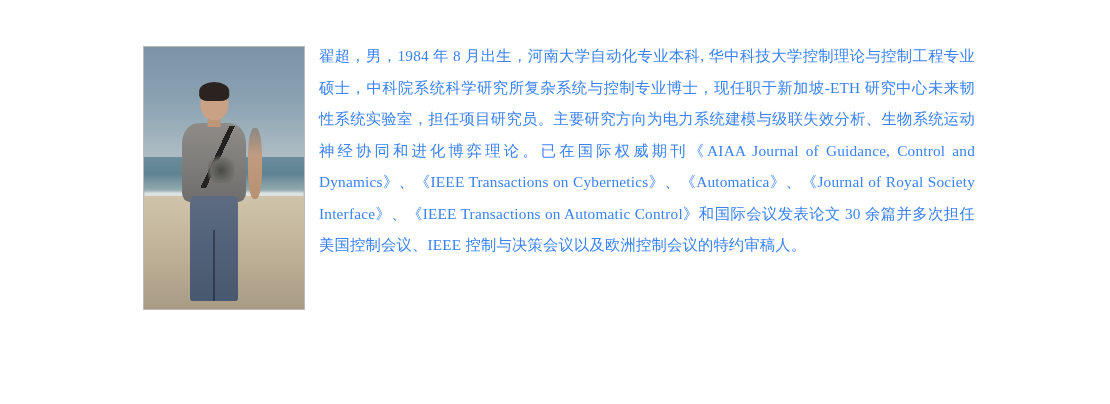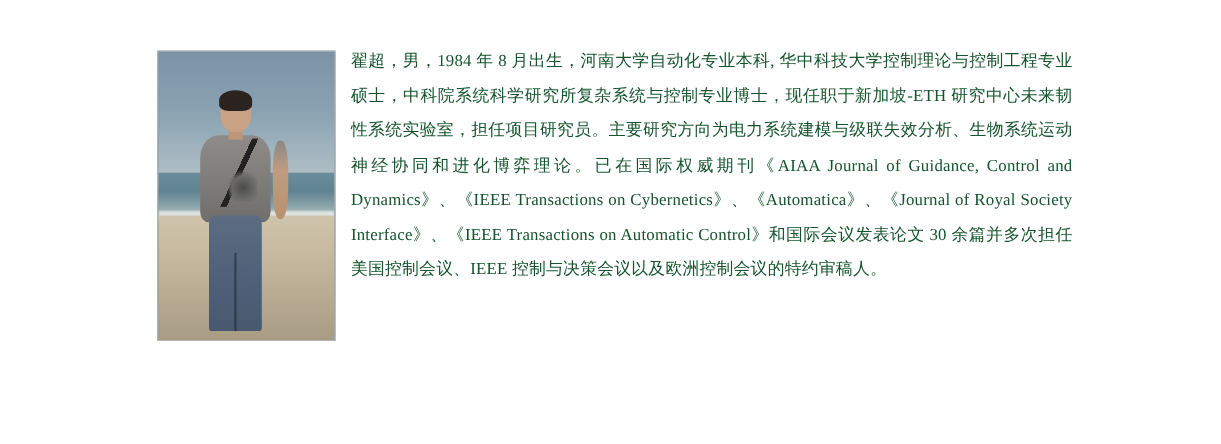--- a/index.html
+++ b/index.html
@@ -163,21 +163,21 @@
     transform: translateX(-50%);
     background: rgba(30,40,55,0.6);
   }
 
   .bio-text {
     font-size: 15.3px;
     line-height: 2.06;
     text-align: justify;
     text-justify: inter-ideograph;
     letter-spacing: 0.2px;
-    color: #14532d;
+    color: #3b82f6;
   }
   .bio-text p {
     margin: 0;
   }
 </style>
 </head>
 <body>
 
 <div class="page">
 

